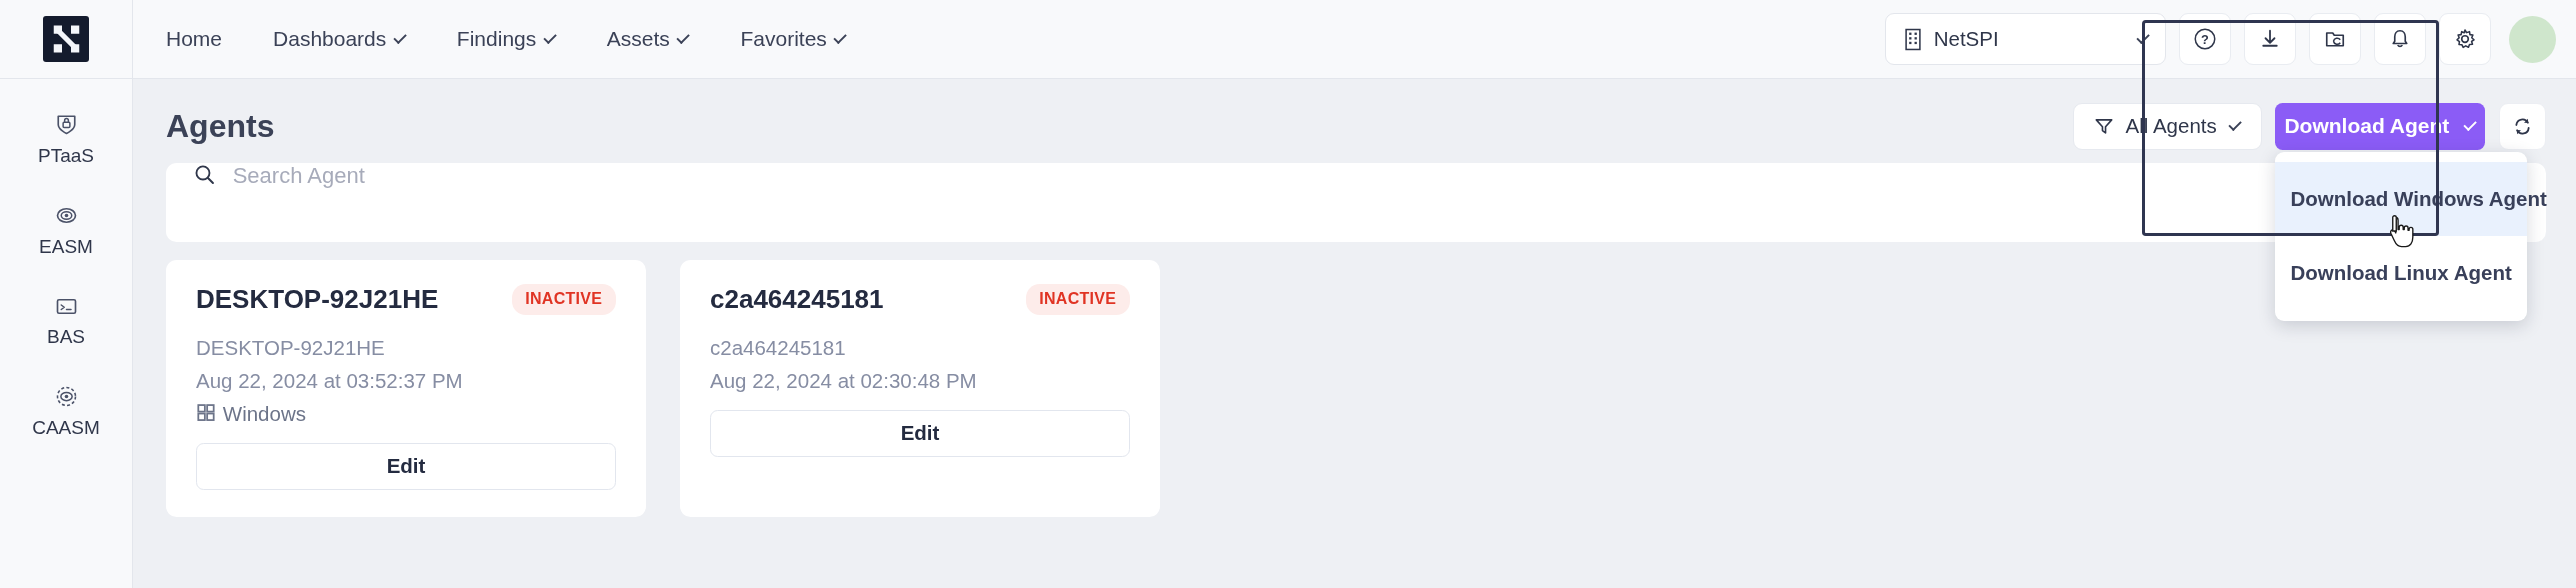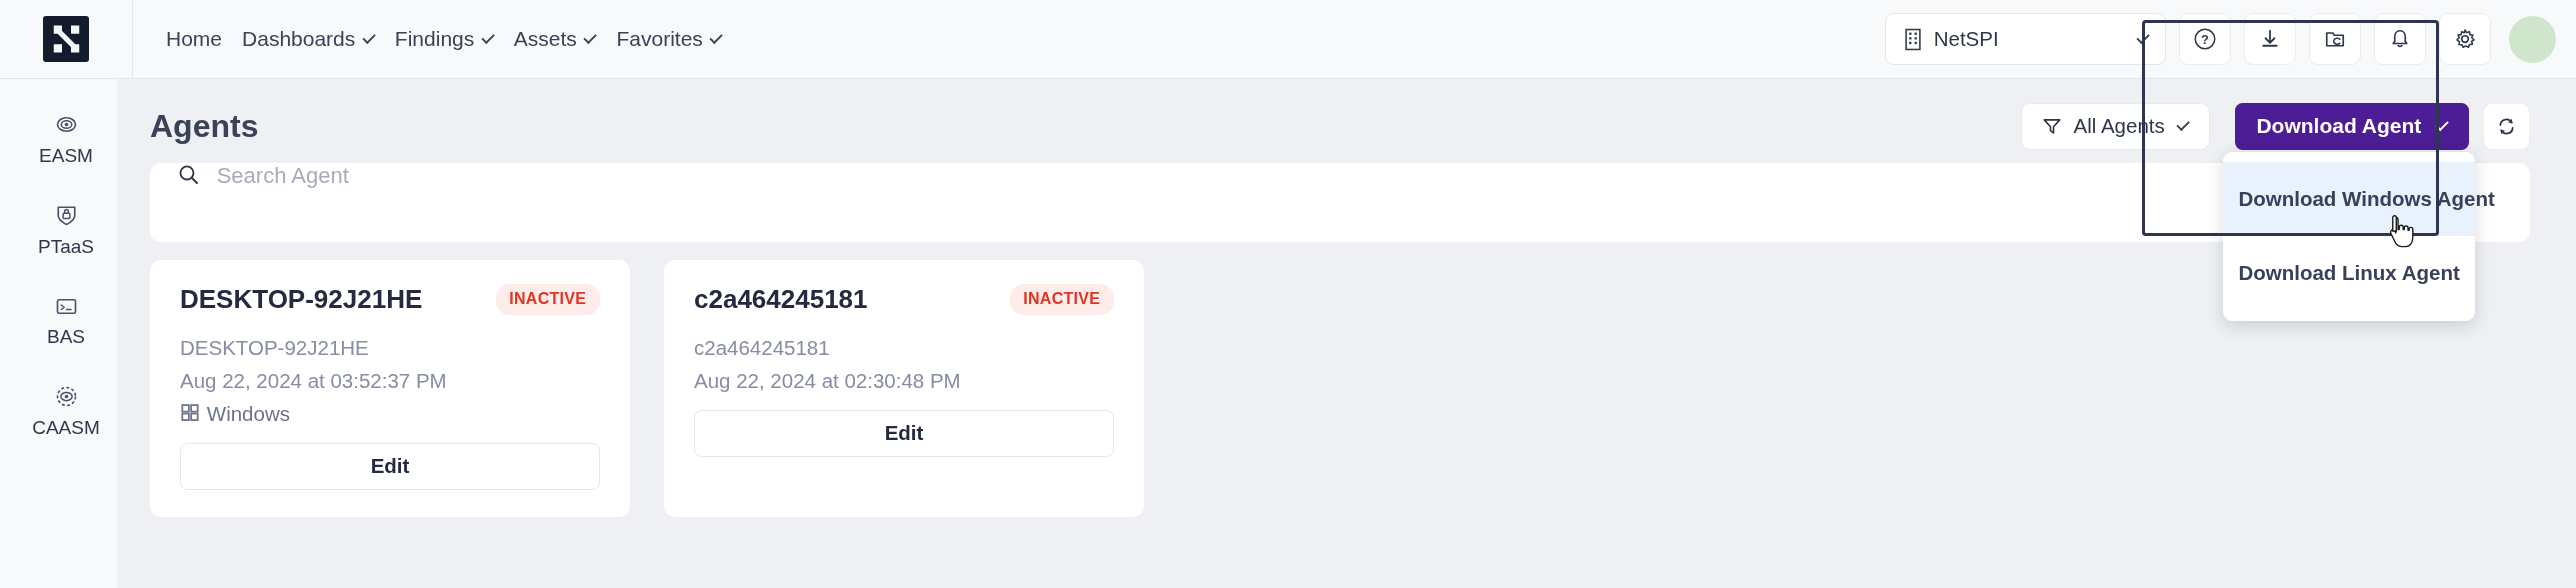--- a/index.html
+++ b/index.html
@@ -34,21 +34,21 @@
   }
   .logo-mark {
     width: 46px; height: 46px;
     background: #141b2d;
     border-radius: 3px;
     display: flex; align-items: center; justify-content: center;
   }
   .nav {
     display: flex;
     align-items: center;
-    gap: 20px;
+    gap: 51px;
     margin-left: 33px;
   }
   .nav-item {
     display: flex;
     align-items: center;
     gap: 7.6px;
     font-size: 21px;
     color: #3b4257;
     cursor: pointer;
     white-space: nowrap;
@@ -119,21 +119,21 @@
     cursor: pointer;
   }
   .side-label {
     font-size: 19px;
     color: #2f364a;
   }
 
   
   .main {
     position: absolute;
-    top: 79px; left: 117px;
+    top: 79px; left: 133px;
     width: 2443px;
     height: 510px;
     background: #eef0f4;
   }
   .page-head {
     display: flex;
     align-items: center;
     padding: 21px 30px 0 33px;
     height: 73px;
   }
@@ -158,31 +158,30 @@
     border-radius: 9px;
     font-size: 20.5px;
     color: #2f364a;
     cursor: pointer;
     white-space: nowrap;
   }
   .dl-wrap { position: relative; }
   .dl-btn {
     display: flex; align-items: center; gap: 15px;
     height: 47px;
-    padding: 0 21px;
-    background: #4c1d95;
+    padding: 0 9px;
+    background: #8b5cf6;
     border: none;
     border-radius: 7.6px;
     font-size: 21px;
     font-weight: bold;
     color: #fff;
     font-family: "Liberation Sans", sans-serif;
     cursor: pointer;
     white-space: nowrap;
-    margin-left: 12px;
   }
   .chev-w {
     display: inline-block;
     width: 12px; height: 6.8px;
     border-left: 2.3px solid #fff;
     border-bottom: 2.3px solid #fff;
     transform: rotate(-45deg) translate(1.5px,-1.5px);
   }
   .refresh-btn {
     width: 47px; height: 47px;
@@ -410,34 +409,34 @@
     </div>
 
     <div class="avatar"></div>
   </div>
 </div>
 
 <div class="sidebar">
 
   <div class="side-item">
     <svg width="27" height="27" viewBox="0 0 36 36">
+      <path d="M7 7 L29 7 L29 18 C29 25 18 30 18 30 C18 30 7 25 7 18 Z" fill="none" stroke="#4b5268" stroke-width="2.2" stroke-linejoin="round"></path>
+      <rect x="13.5" y="15" width="9" height="7" rx="1.4" fill="none" stroke="#4b5268" stroke-width="2"></rect>
+      <path d="M15.5 15 L15.5 12.6 A2.5 2.5 0 0 1 20.5 12.6 L20.5 15" fill="none" stroke="#4b5268" stroke-width="2"></path>
+    </svg>
+    <span class="side-label">PTaaS</span>
+  </div>
+
+  <div class="side-item">
+    <svg width="27" height="27" viewBox="0 0 36 36">
       <ellipse cx="18" cy="18" rx="12" ry="9" fill="none" stroke="#4b5268" stroke-width="2.2"></ellipse>
       <ellipse cx="18" cy="18" rx="7" ry="5" fill="none" stroke="#4b5268" stroke-width="2"></ellipse>
       <circle cx="18" cy="18" r="2.4" fill="#4b5268"></circle>
     </svg>
     <span class="side-label">EASM</span>
-  </div>
-
-  <div class="side-item">
-    <svg width="27" height="27" viewBox="0 0 36 36">
-      <path d="M7 7 L29 7 L29 18 C29 25 18 30 18 30 C18 30 7 25 7 18 Z" fill="none" stroke="#4b5268" stroke-width="2.2" stroke-linejoin="round"></path>
-      <rect x="13.5" y="15" width="9" height="7" rx="1.4" fill="none" stroke="#4b5268" stroke-width="2"></rect>
-      <path d="M15.5 15 L15.5 12.6 A2.5 2.5 0 0 1 20.5 12.6 L20.5 15" fill="none" stroke="#4b5268" stroke-width="2"></path>
-    </svg>
-    <span class="side-label">PTaaS</span>
   </div>
 
   <div class="side-item">
     <svg width="27" height="27" viewBox="0 0 36 36">
       <rect x="6" y="9" width="24" height="18" rx="2" fill="none" stroke="#4b5268" stroke-width="2.2"></rect>
       <path d="M11 16 L15 19 L11 22" fill="none" stroke="#4b5268" stroke-width="2" stroke-linecap="round" stroke-linejoin="round"></path>
       <path d="M18 22 L24 22" stroke="#4b5268" stroke-width="2" stroke-linecap="round"></path>
     </svg>
     <span class="side-label">BAS</span>
   </div>

